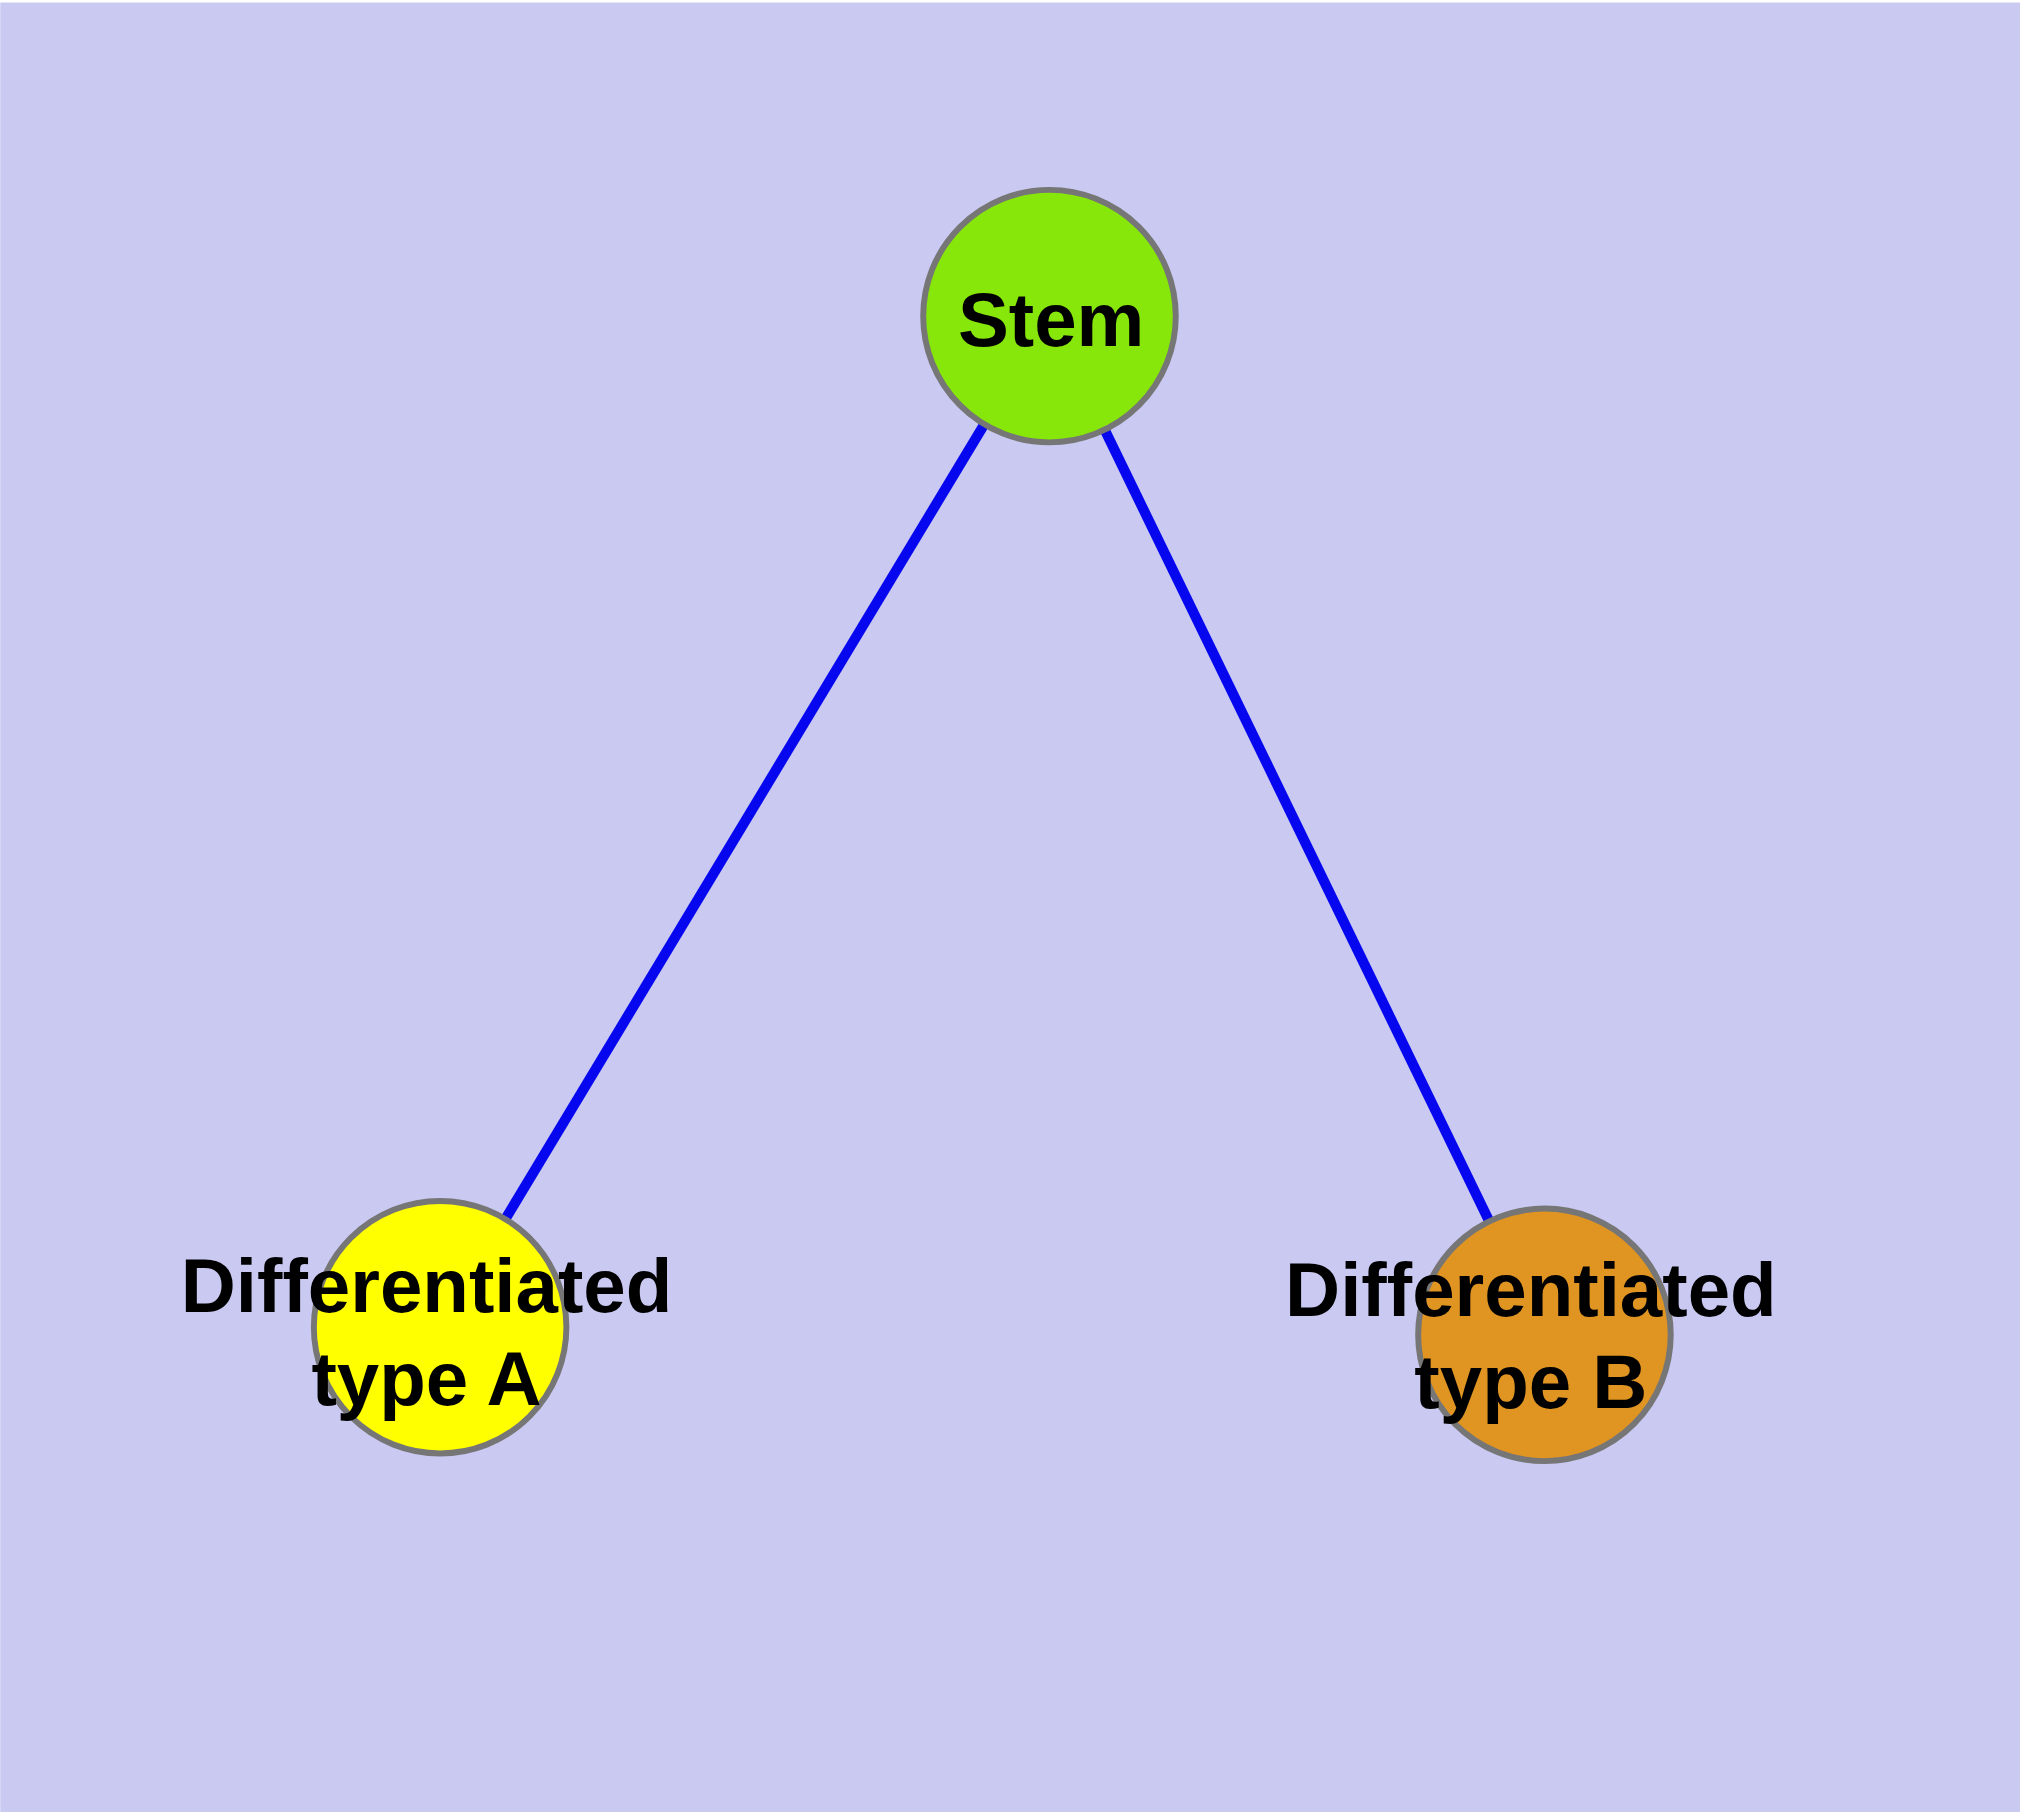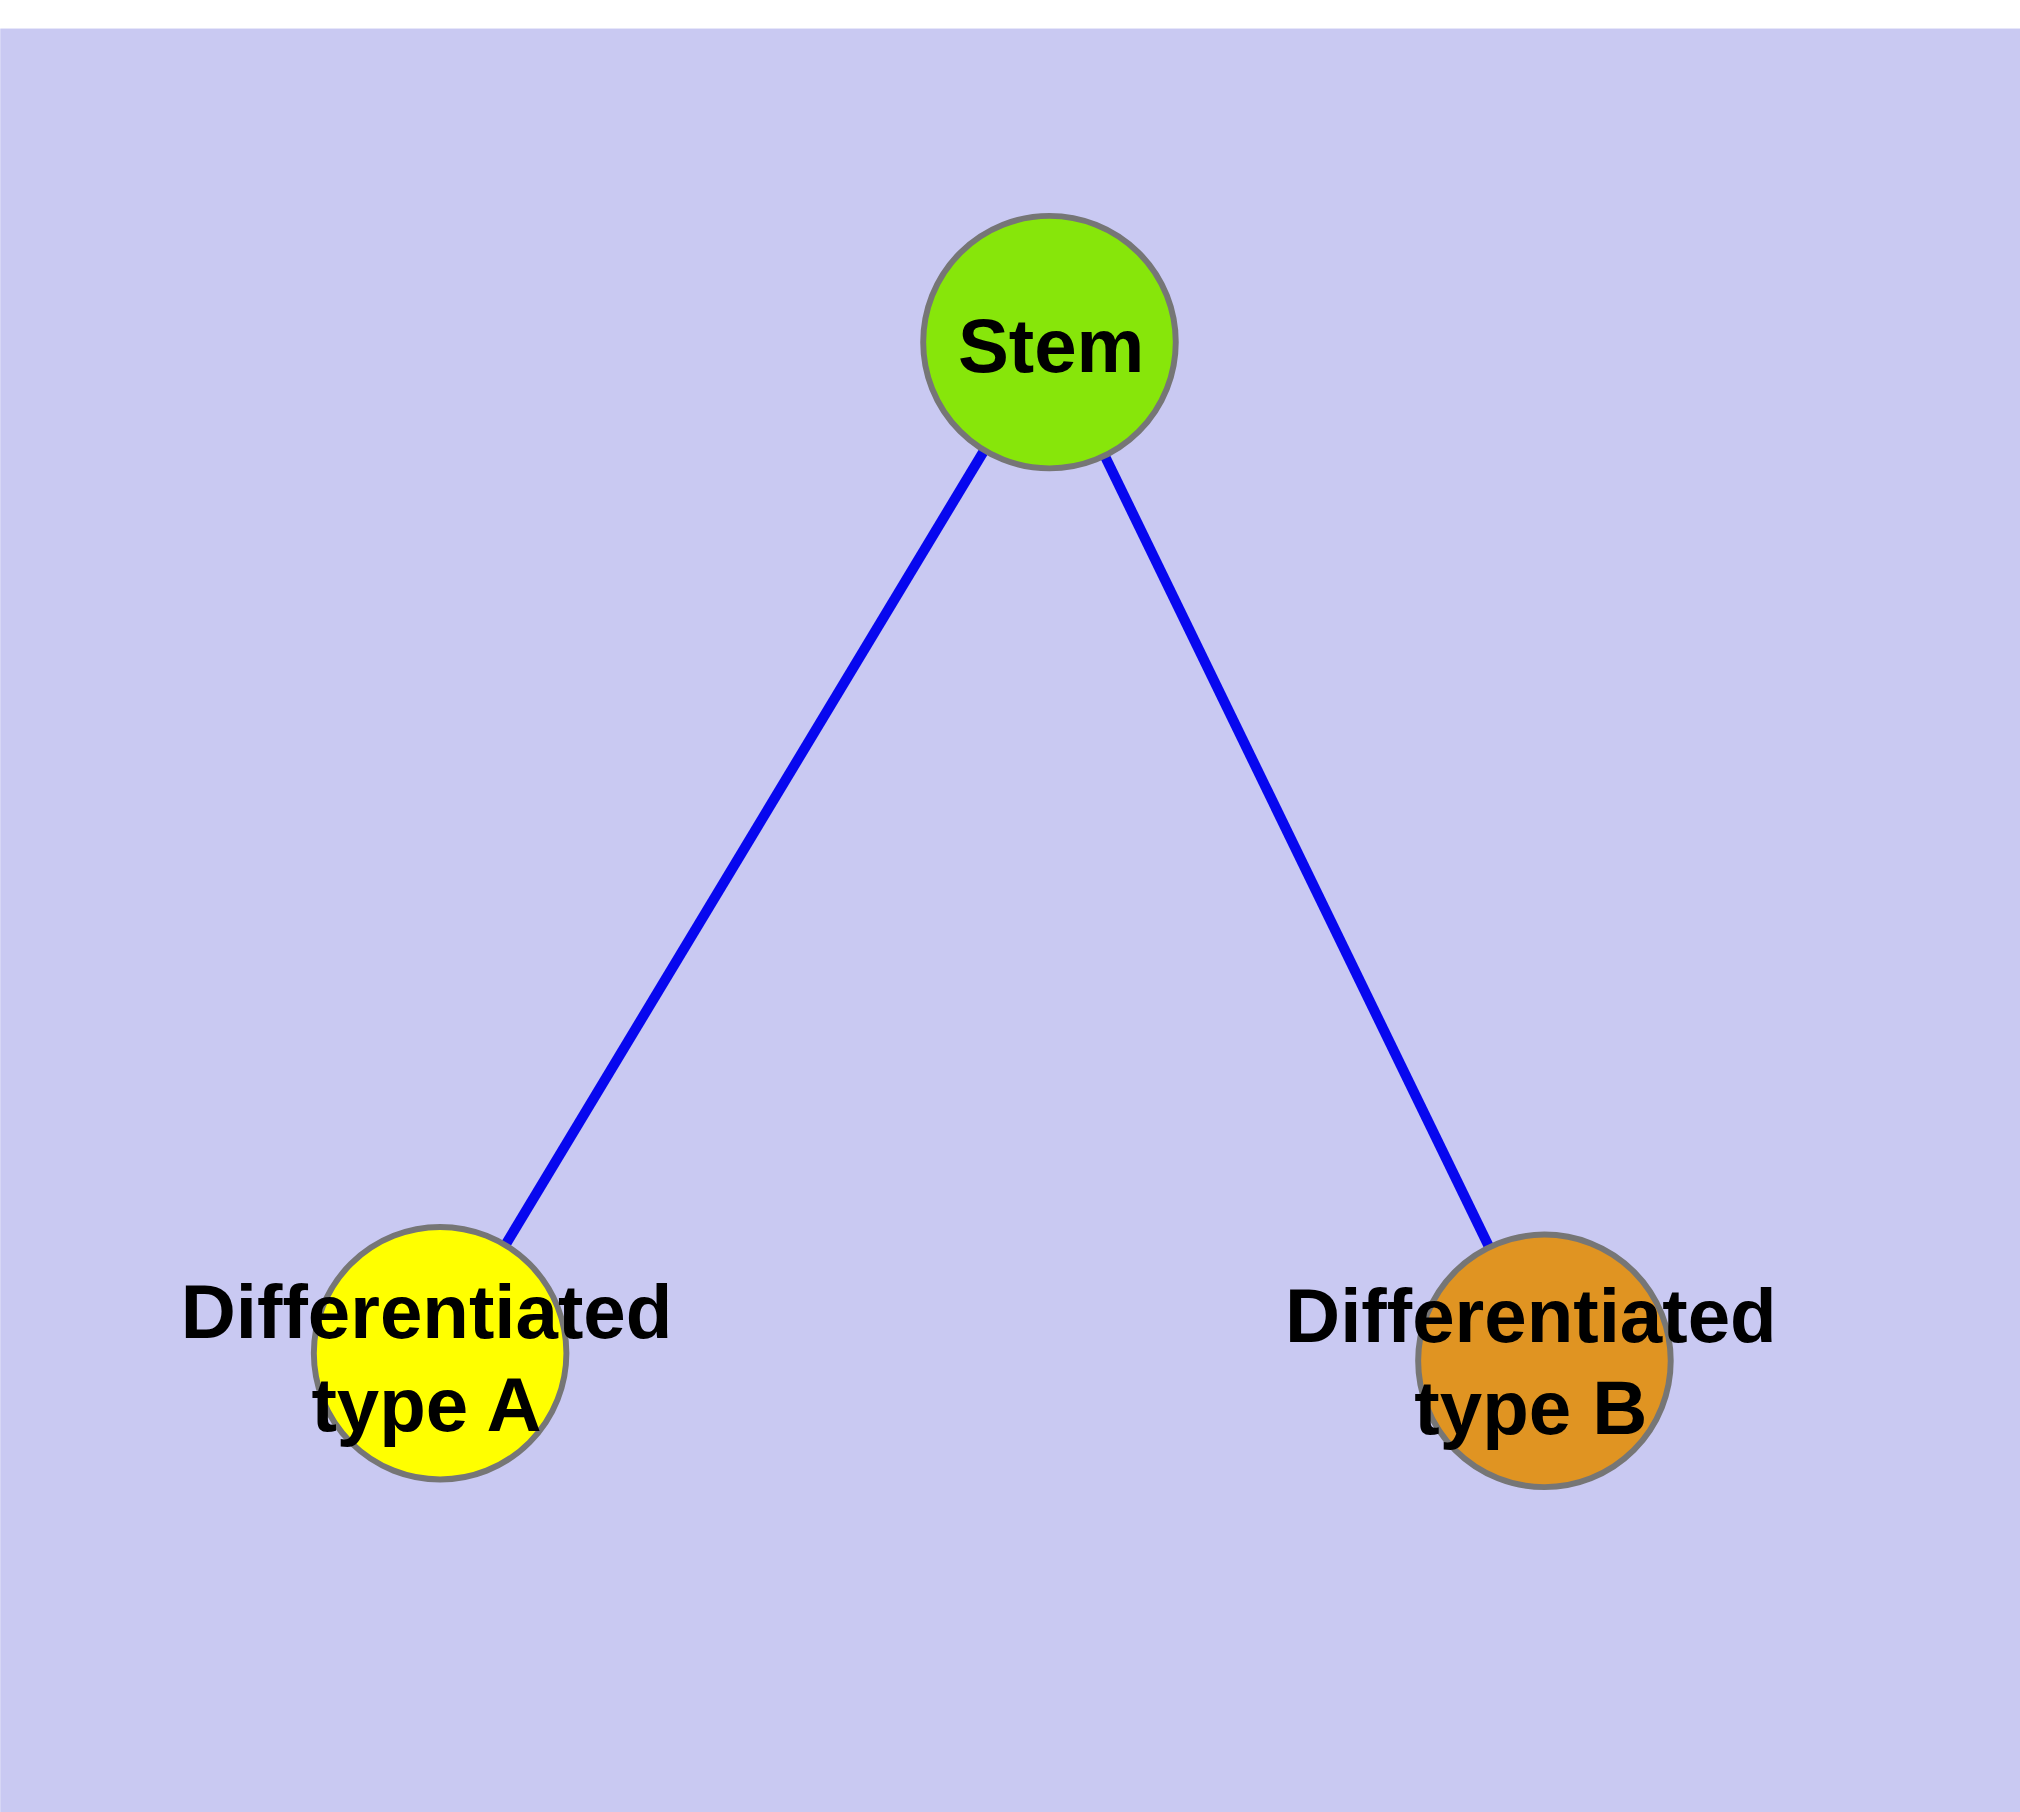--- a/index.html
+++ b/index.html
@@ -7,21 +7,20 @@
     padding: 0;
     background: #ffffff;
     width: 2021px;
     height: 1812px;
     overflow: hidden;
   }
   .canvas-wrap {
     position: relative;
     width: 2021px;
     height: 1356px;
-    margin-top: 26px;
   }
   svg.graph {
     display: block;
     width: 2021px;
     height: 1812px;
   }
   .edge {
     fill: none;
     stroke-linecap: butt;
   }

